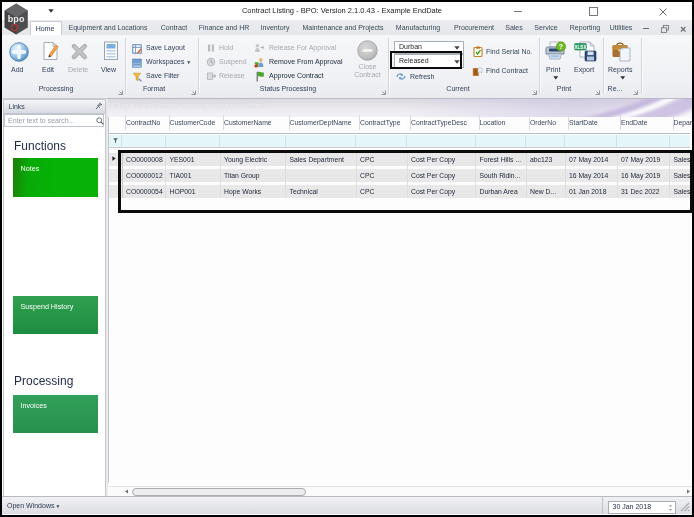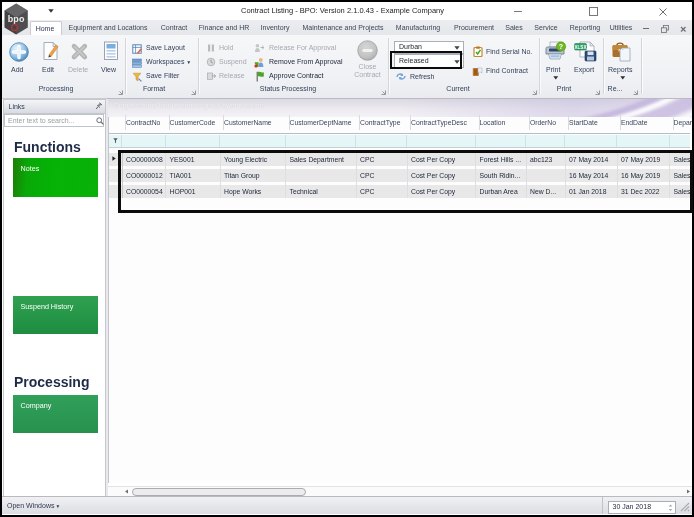--- a/index.html
+++ b/index.html
@@ -26,36 +26,36 @@
   #grid{position:absolute;left:103.5px;top:113px;width:584.5px;height:368px;}
   .hcell{position:absolute;top:0;height:15px;font-size:6.8px;color:#3a465c;line-height:15px;padding-left:4px;overflow:hidden;border-right:1px solid #d9dbdf;}
   .fr{position:absolute;top:19.5px;height:12.5px;background:#e4f6f7;border-right:1px solid #cfe3e4;}
   .row{position:absolute;height:13.5px;background:#e8e8e8;}
   .cell{position:absolute;font-size:6.8px;color:#1c2438;line-height:13.5px;padding-left:4px;white-space:nowrap;overflow:hidden;}
   .vsep{position:absolute;width:1px;background:#dedee0;}
   
   #side{position:absolute;left:0.5px;top:96.5px;width:101.5px;height:397px;background:#fff;border:1px solid #c4c7ce;}
   #sidecap{position:absolute;left:0;top:0;width:101.5px;height:13px;background:linear-gradient(#f4f5f7,#d8dbe2);border-bottom:1px solid #c4c7ce;}
   #search{position:absolute;left:0.5px;top:14.5px;width:98px;height:11px;background:#fff;border:1px solid #bfc3ca;}
-  .secttl{position:absolute;left:10.5px;font-size:14px;font-weight:bold;color:#1e2b47;}
+  .secttl{position:absolute;left:10.5px;font-size:12px;font-weight:normal;color:#1e2b47;}
   .btn{position:absolute;left:9px;width:85px;color:#fff;font-size:7.2px;}
   .btn span{position:absolute;left:8px;top:6px;}
   
   #hscroll{position:absolute;left:105.5px;top:483.5px;width:584.5px;height:10px;background:#fbfbfc;border-top:1px solid #e3e3e6;}
   #status{position:absolute;left:0;top:494px;width:690px;height:17px;background:linear-gradient(#f1f1f4,#dcdde2);border-top:1px solid #b8bac1;}
   .blackbox{position:absolute;border:3px solid #0b0b0b;}
 </style>
 </head>
 <body>
 <div id="win">
     <div id="inner">
 
 <div id="title">
   <div class="a" style="left:340px;top:4px;width:0;">
-    <div class="a" style="left:-101px;width:202px;text-align:center;font-size:7.5px;color:#191c20;white-space:nowrap;">Contract Listing - BPO: Version 2.1.0.43 - Example Company</div>
+    <div class="a" style="left:-101px;width:202px;text-align:center;font-size:7.5px;color:#191c20;white-space:nowrap;">Contract Listing - BPO: Version 2.1.0.43 - Example EndDate</div>
   </div>
   <div class="a" style="left:512px;top:9px;width:8px;height:1.2px;background:#787878;"></div>
   <div class="a" style="left:586.5px;top:5px;width:7px;height:7px;border:1px solid #787878;"></div>
   <svg class="a" style="left:656px;top:4.5px;" width="10" height="10" viewBox="0 0 10 10">
           <path d="M1.5 1.5 L8.5 8.5 M8.5 1.5 L1.5 8.5" stroke="#6e6e6e" stroke-width="1"></path>
         </svg>
   <svg class="a" style="left:46px;top:7px;" width="6" height="4" viewBox="0 0 6 4">
           <path d="M0.3 0.3 h5.4 l-2.7 3.4 z" fill="#333"></path>
         </svg>
 </div>
@@ -433,21 +433,21 @@
   </div>
   <div class="secttl" style="top:39px;">Functions</div>
   <div class="btn" style="top:58.5px;height:39px;background:linear-gradient(95deg,#1f7d08 0%,#08a908 18%,#05b305 50%,#09b009 100%);">
           <span>Notes</span>
         </div>
   <div class="btn" style="top:196px;height:38px;background:linear-gradient(#2fa14f,#1e8c41);">
           <span>Suspend History</span>
         </div>
   <div class="secttl" style="top:274.5px;">Processing</div>
   <div class="btn" style="top:295px;height:38px;background:linear-gradient(#31a059,#27914e);">
-          <span>Company</span>
+          <span>Invoices</span>
         </div>
 </div>
 
 <div id="hscroll">
   <svg class="a" style="left:16px;top:2.5px;" width="5" height="5" viewBox="0 0 5 5">
           <path d="M4 0.5 L1 2.5 L4 4.5z" fill="#6d7077"></path>
         </svg>
   <div class="a" style="left:24px;top:1.5px;width:172px;height:6px;border:1px solid #a9abb0;border-radius:4px;background:#ececee;"></div>
   <svg class="a" style="left:578px;top:2.5px;" width="5" height="5" viewBox="0 0 5 5">
           <path d="M1 0.5 L4 2.5 L1 4.5z" fill="#6d7077"></path>

